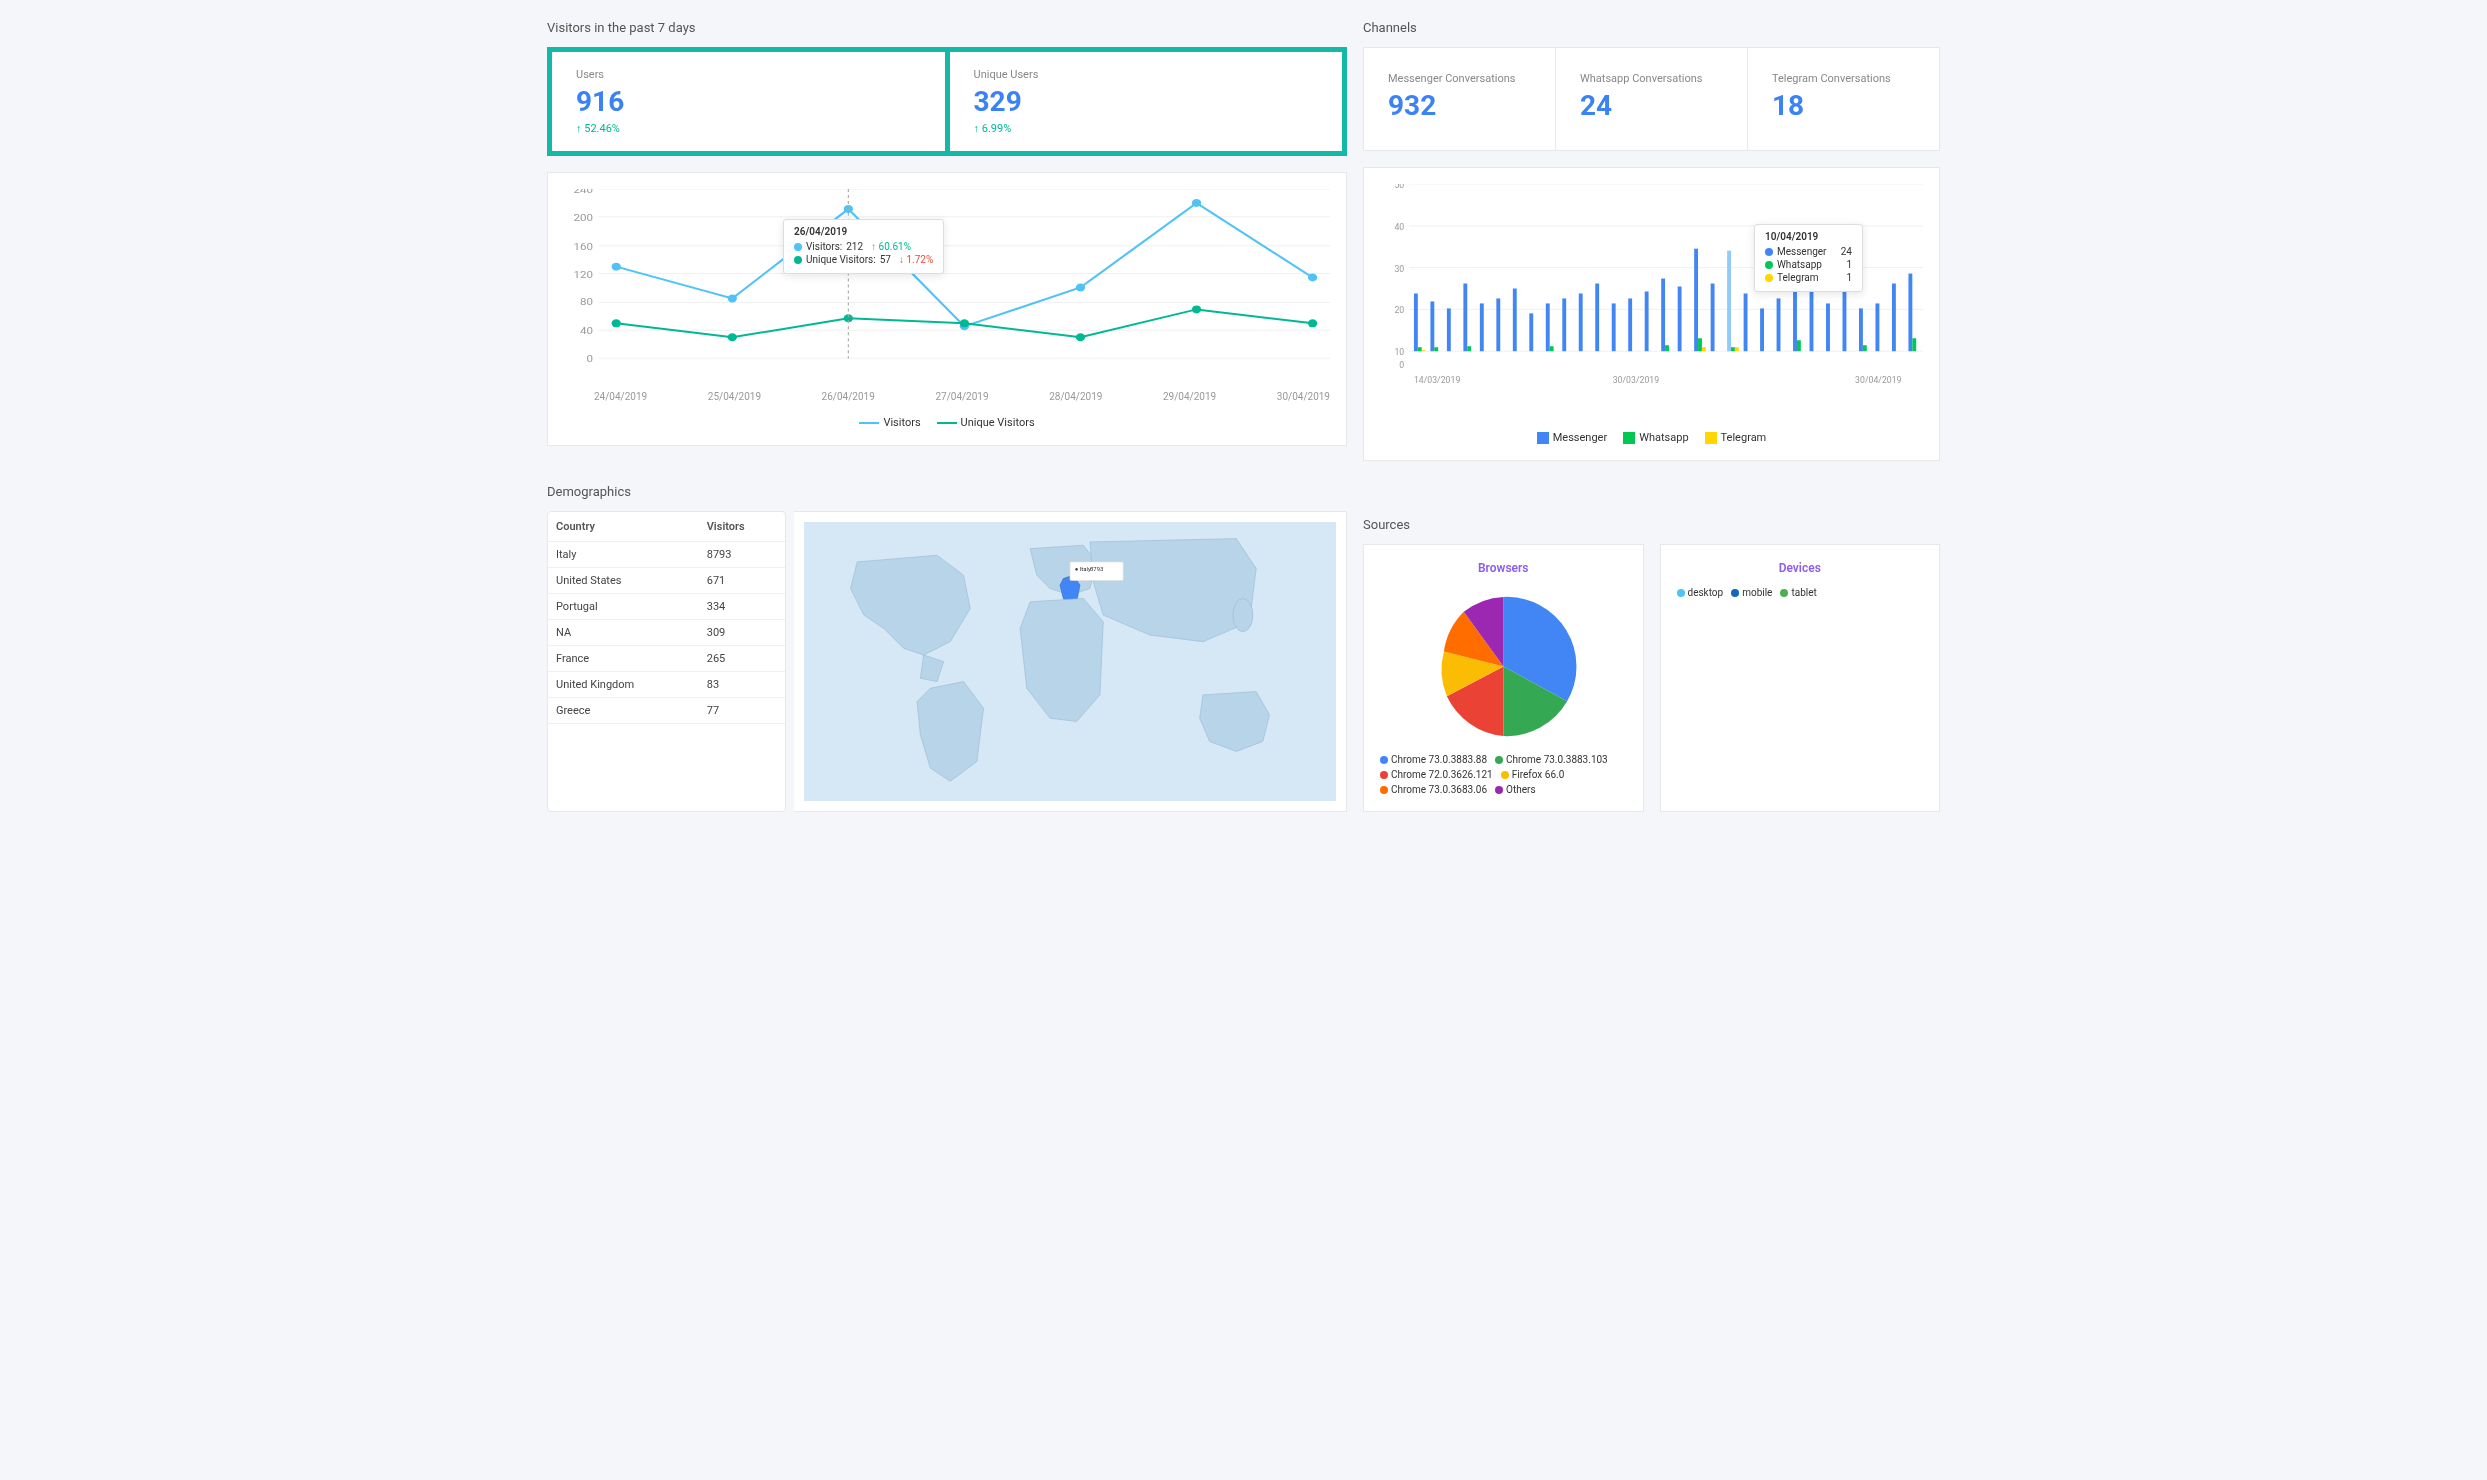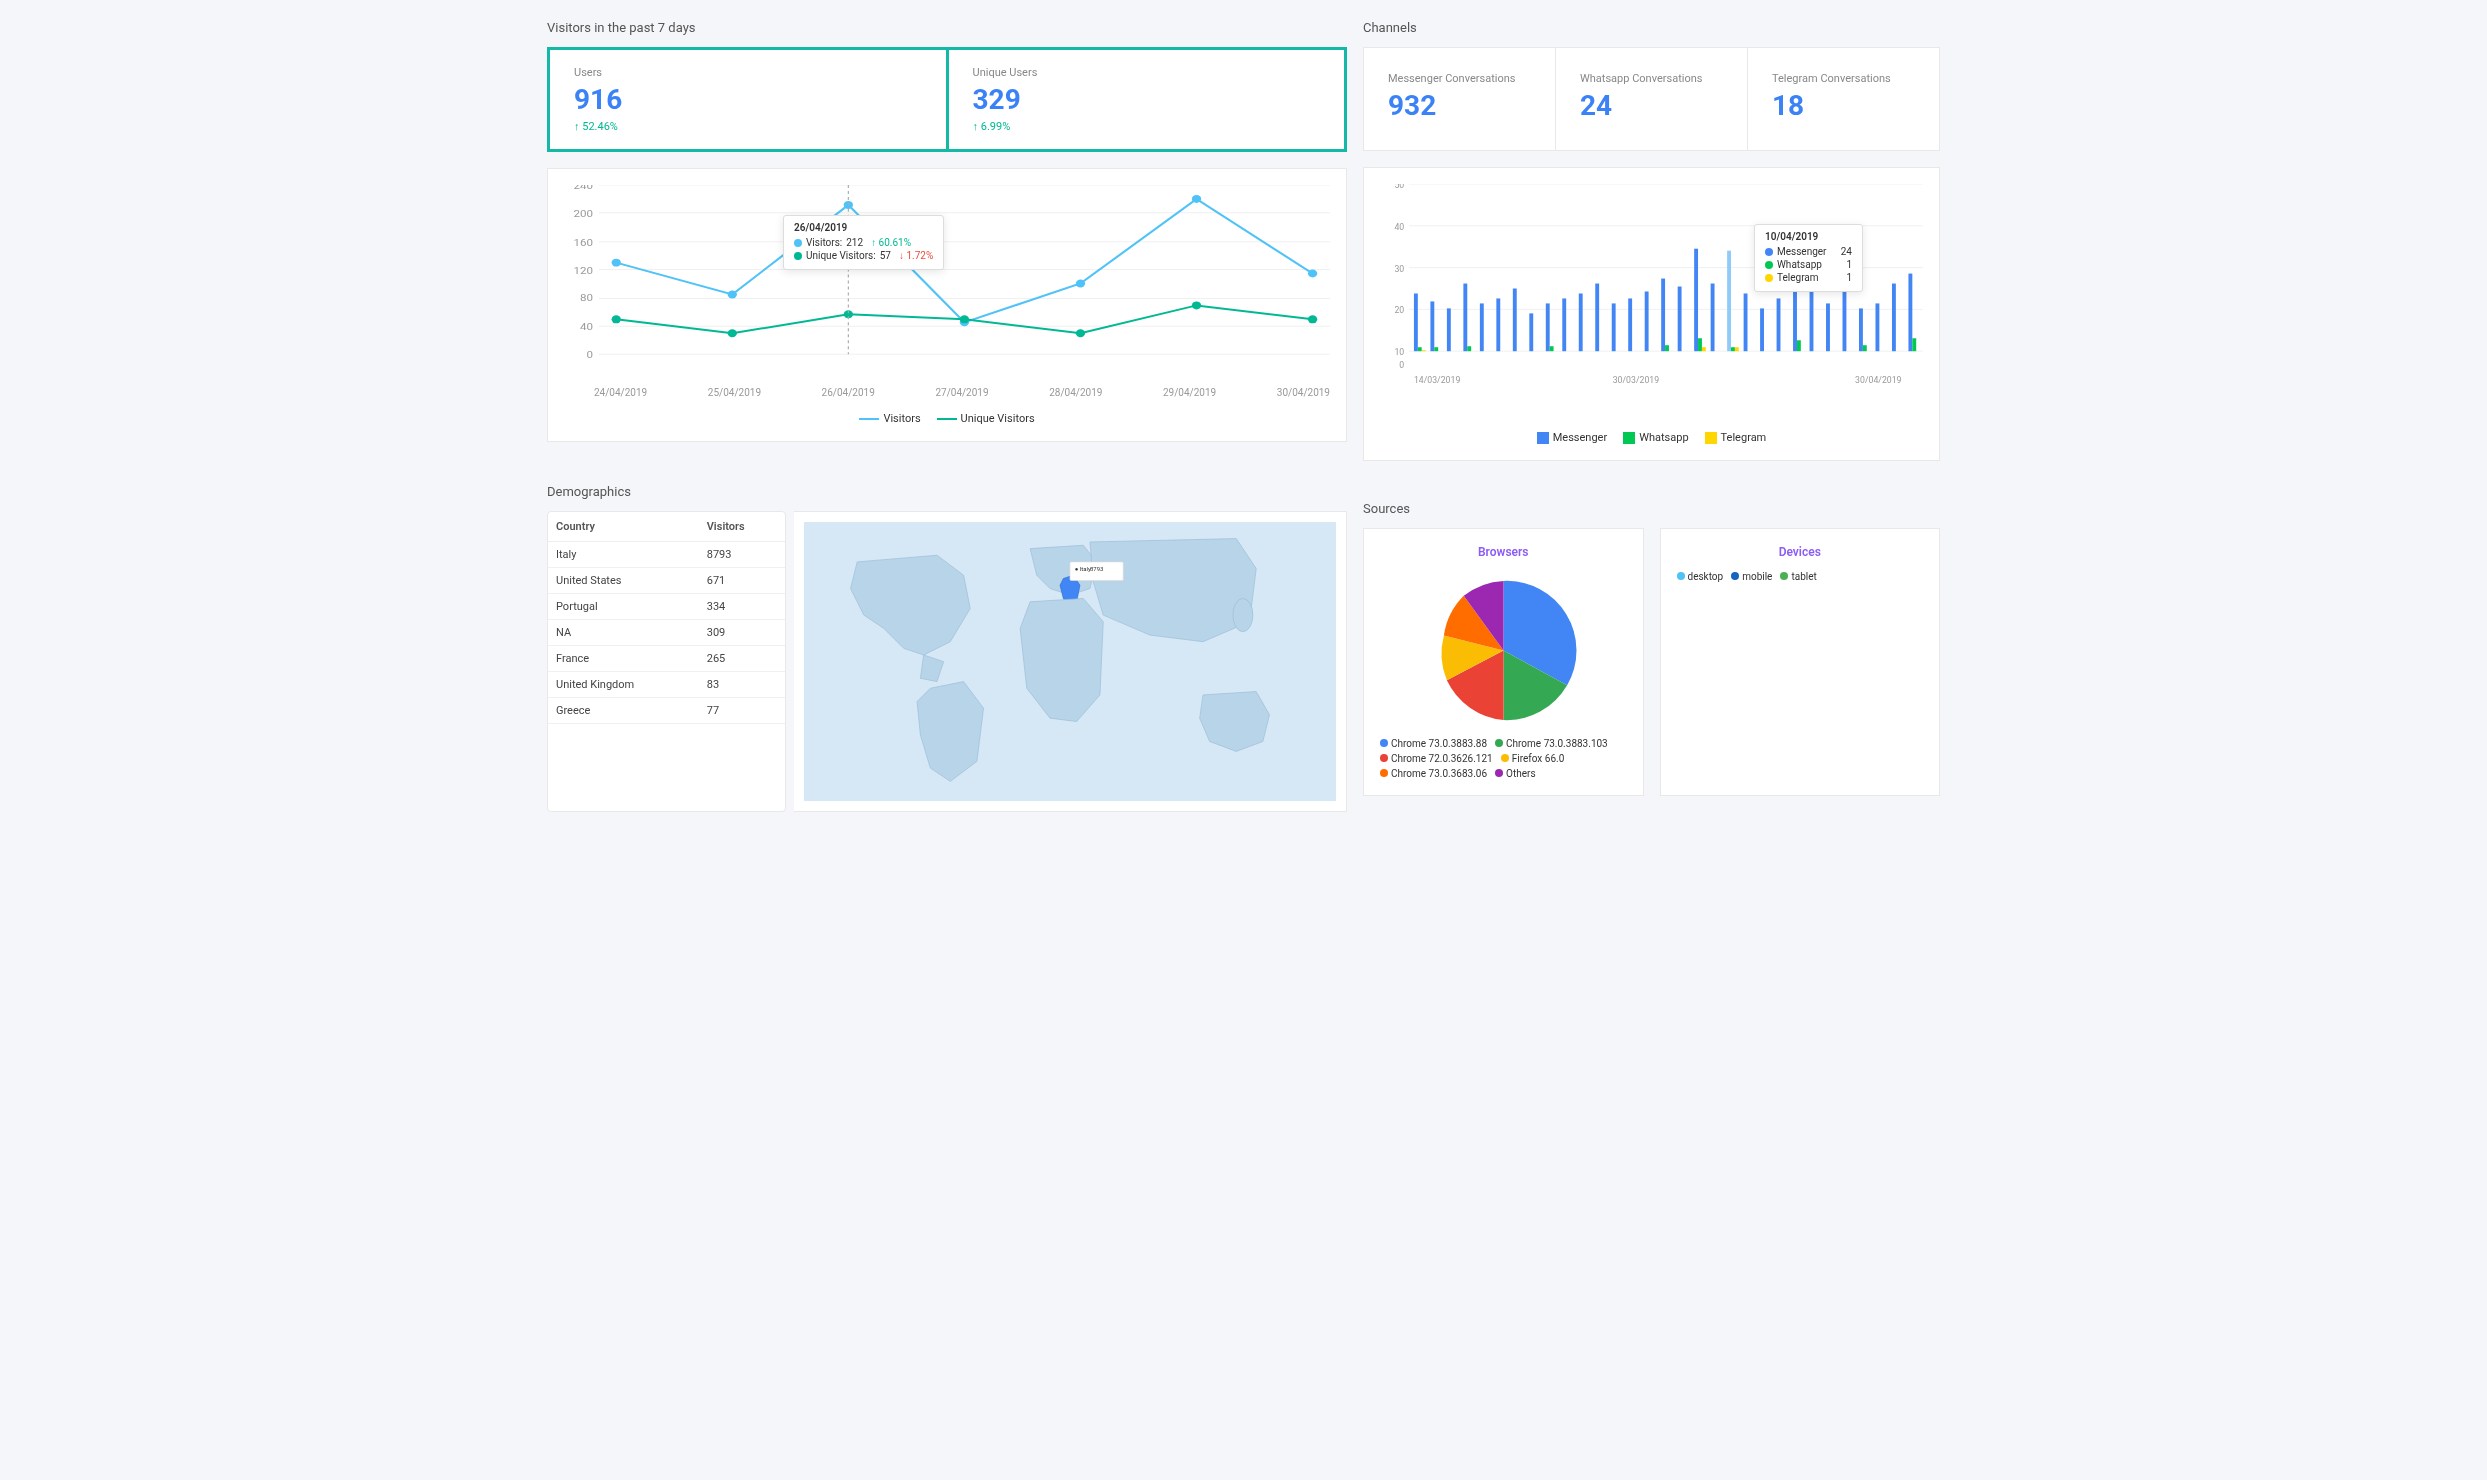--- a/index.html
+++ b/index.html
@@ -35,21 +35,21 @@
     .visitors-section {
       flex: 1;
     }
     .stat-cards-row {
       display: flex;
       gap: 0;
       margin-bottom: 16px;
     }
     .stat-card {
       background: #fff;
-      border: 3px solid #14b8a6;
+      border: 5px solid #14b8a6;
       padding: 16px 24px;
       flex: 1;
     }
     .stat-card + .stat-card {
       border-left: none;
     }
     .stat-label {
       font-size: 11px;
       color: #888;
       margin-bottom: 4px;
@@ -463,21 +463,21 @@
           </div>
           <div class="chart-legend-item">
             <div style="width:12px; height:12px; background:#ffd600;"></div>
             <span>Telegram</span>
           </div>
         </div>
       </div>
     </div>
   </div>
 
-  <div class="row" style="align-items: center; margin-top: 23px;">
+  <div class="row" style="align-items: flex-end; margin-top: 23px;">
 
     <div class="demographics-section">
       <div class="section-title">Demographics</div>
       <div class="demo-inner">
 
         <div class="demo-table-wrap card" style="padding:0;">
           <table class="demo-table">
             <thead>
               <tr>
                 <th>Country</th>

